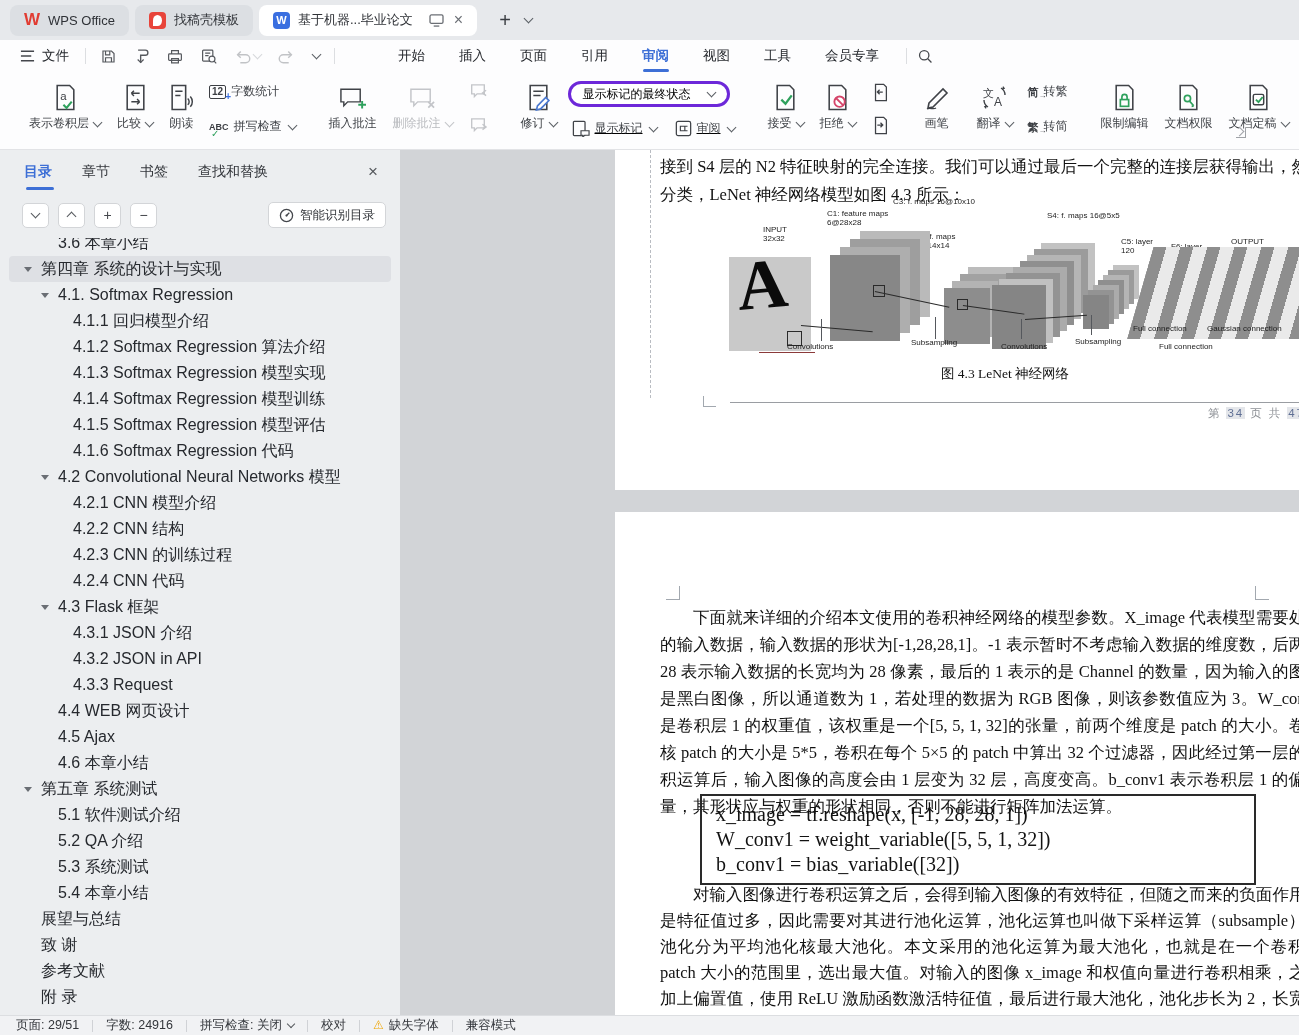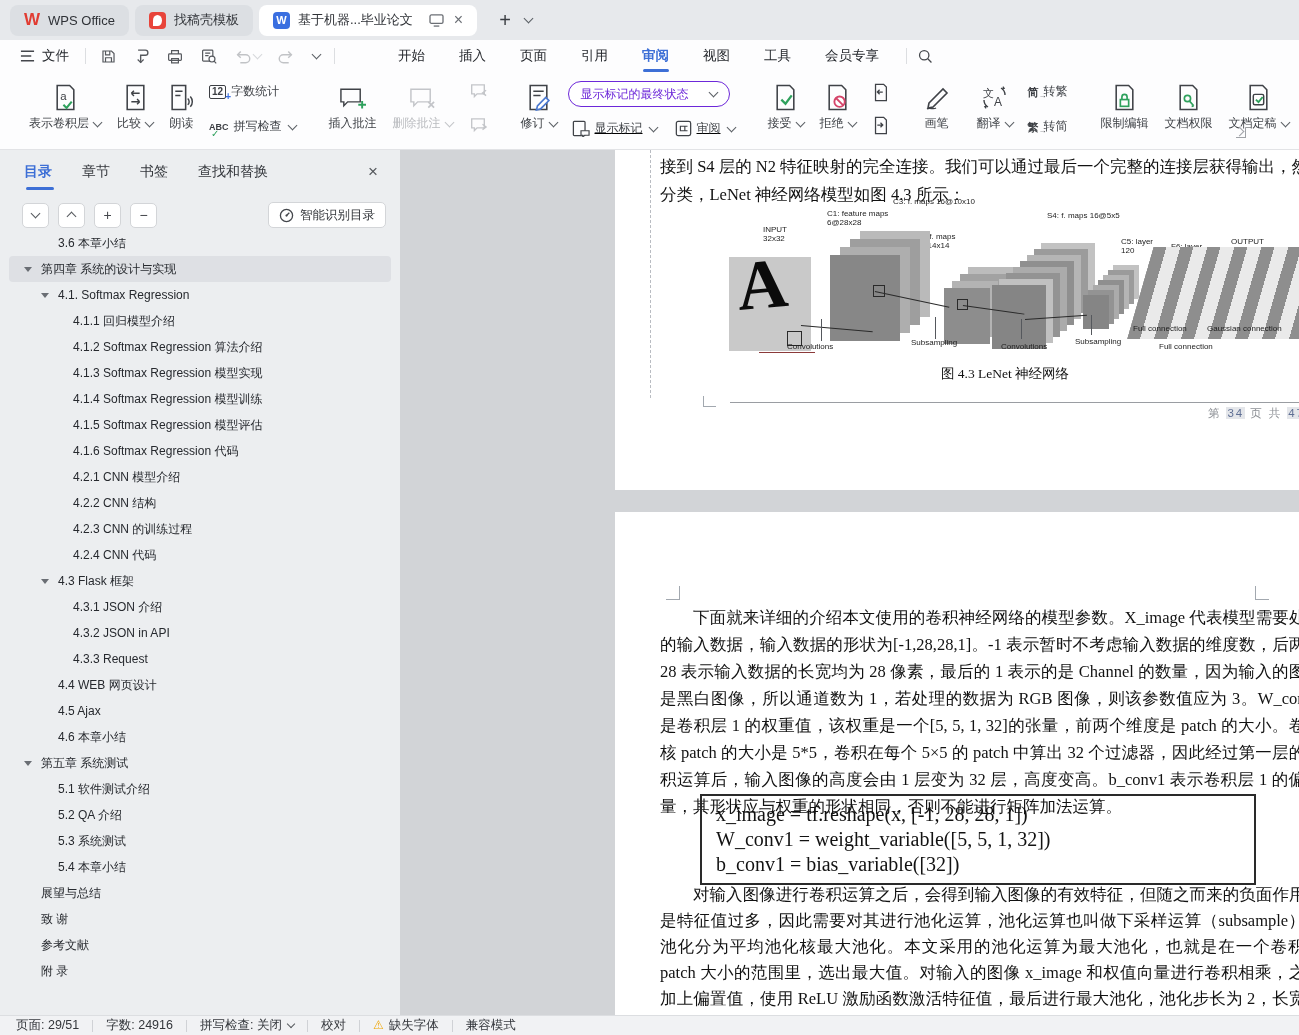--- a/index.html
+++ b/index.html
@@ -34,21 +34,21 @@
 .ribbon{position:absolute;left:0;top:72px;width:100%;height:78px;background:#fdfdfe;border-bottom:1px solid #e2e3e6;display:flex;align-items:flex-start;padding:7px 0 0 16px;}
 .rgroup{display:flex;align-items:flex-start;gap:2px;padding:0 6px;}
 .rdiv{width:1px;height:58px;background:#e6e7ea;margin:2px 4px 0;}
 .rbtn{display:flex;flex-direction:column;align-items:center;gap:4px;padding:2px 7px;border-radius:4px;}
 .rbtn .ric{height:30px;display:flex;align-items:flex-end;justify-content:center;}
 .rlabel{font-size:12px;color:#3f4247;display:flex;align-items:center;gap:3px;white-space:nowrap;}
 .rbtn.disabled .rlabel{color:#b9bbbf;}
 .rcol{display:flex;flex-direction:column;justify-content:space-between;height:60px;padding:2px 2px;}
 .rsmall{display:flex;align-items:center;gap:5px;font-size:12px;color:#3f4247;padding:2px 4px;white-space:nowrap;}
 .rsmall.disabled{color:#b9bbbf;}
-.rselect{width:162px;height:26px;border:1px solid #6d28d9;border-radius:13px;display:flex;align-items:center;justify-content:space-between;padding:0 12px;font-size:12px;color:#6d28d9;background:#fff;}
+.rselect{width:162px;height:26px;border:3px solid #6d28d9;border-radius:13px;display:flex;align-items:center;justify-content:space-between;padding:0 12px;font-size:12px;color:#000000;background:#fff;}
 .rrow2{display:flex;align-items:center;gap:10px;text-decoration:underline;}
 .badge12{font-size:10px;font-weight:bold;color:#3b3e43;border:1.2px solid #3b3e43;border-radius:2px;padding:0 2px;line-height:12px;position:relative;}
 .badge12::after{content:"+";position:absolute;right:-6px;bottom:-5px;color:#3a6fe0;font-size:10px;font-weight:bold;}
 .abc-ic{font-size:9px;font-weight:bold;color:#3b3e43;position:relative;line-height:10px;}
 .abc-ic::after{content:"✓";position:absolute;left:2px;bottom:-7px;color:#2fa15d;font-size:10px;}
 .glyph-ic{font-size:11px;font-weight:bold;color:#3b3e43;position:relative;line-height:12px;}
 .glyph-ic::after{content:"→";position:absolute;right:-8px;bottom:-4px;font-size:8px;color:#3b3e43;}
 .rib-expand{position:absolute;left:1236px;top:128px;width:10px;height:10px;border-right:1.4px solid #9fa2a7;border-bottom:1.4px solid #9fa2a7;}
 .rib-expand::before{content:"";position:absolute;right:2px;bottom:2px;width:6px;height:6px;border-right:1.4px solid #9fa2a7;border-bottom:1.4px solid #9fa2a7;transform:rotate(-45deg);}
 
@@ -58,21 +58,21 @@
 .sb-tab{position:relative;padding-bottom:9px;}
 .sb-tab.active{color:#3d6fd6;font-weight:bold;}
 .sb-tab.active::after{content:"";position:absolute;left:2px;bottom:0;width:28px;height:3px;background:#3d6fd6;border-radius:2px;}
 .sb-close{position:absolute;right:22px;top:12px;font-size:17px;color:#55585d;}
 .sb-controls{position:absolute;left:22px;top:52px;right:14px;display:flex;align-items:center;gap:9px;}
 .sq-btn{width:27px;height:25px;background:#fff;border:1px solid #d3d5d8;border-radius:5px;display:flex;align-items:center;justify-content:center;color:#44474c;font-size:14px;}
 .sq-btn .c-up{width:7px;height:7px;border-left:1.6px solid #55585d;border-top:1.6px solid #55585d;transform:rotate(45deg);margin-top:3px;}
 .sq-btn .c-dn{width:7px;height:7px;border-left:1.6px solid #55585d;border-top:1.6px solid #55585d;transform:rotate(225deg);margin-bottom:3px;}
 .smart-btn{margin-left:auto;height:26px;background:#fff;border:1px solid #d3d5d8;border-radius:5px;display:flex;align-items:center;gap:6px;padding:0 10px;font-size:12.5px;color:#33363b;}
 .toc-list{position:absolute;left:0;top:88px;right:0;bottom:4px;overflow:hidden;}
-.toc-item{position:relative;height:26px;line-height:26px;font-size:12px;color:#26292e;white-space:nowrap;}
+.toc-item{position:relative;height:26px;line-height:26px;font-size:16px;color:#26292e;white-space:nowrap;}
 .toc-item:first-child{margin-top:-8px;}
 .toc-item.selected::before{content:"";position:absolute;left:9px;right:9px;top:0;bottom:0;background:#dee0e4;border-radius:4px;}
 .toc-item>*{position:relative;}
 .toc-item .tri{position:absolute;top:11px;width:0;height:0;border-left:4.5px solid transparent;border-right:4.5px solid transparent;border-top:5.5px solid #6a6e74;visibility:hidden;}
 .toc-item.exp .tri{visibility:visible;}
 .toc-item.lv0{padding-left:41px;}.toc-item.lv0 .tri{left:24px;}
 .toc-item.lv1{padding-left:58px;}.toc-item.lv1 .tri{left:41px;}
 .toc-item.lv2{padding-left:73px;}
 
 
@@ -539,20 +539,24 @@
         <span class="toc-label">4.1.4 Softmax Regression 模型训练</span>
       </div>
         <div class="toc-item lv2">
         
         <span class="toc-label">4.1.5 Softmax Regression 模型评估</span>
       </div>
         <div class="toc-item lv2">
         
         <span class="toc-label">4.1.6  Softmax Regression 代码</span>
       </div>
+        <div class="toc-item lv1 exp">
+        <span class="tri"></span>
+        <span class="toc-label">4.2 Convolutional Neural Networks 模型</span>
+      </div>
         <div class="toc-item lv2">
         
         <span class="toc-label">4.2.1 CNN 模型介绍</span>
       </div>
         <div class="toc-item lv2">
         
         <span class="toc-label">4.2.2 CNN 结构</span>
       </div>
         <div class="toc-item lv2">
         

